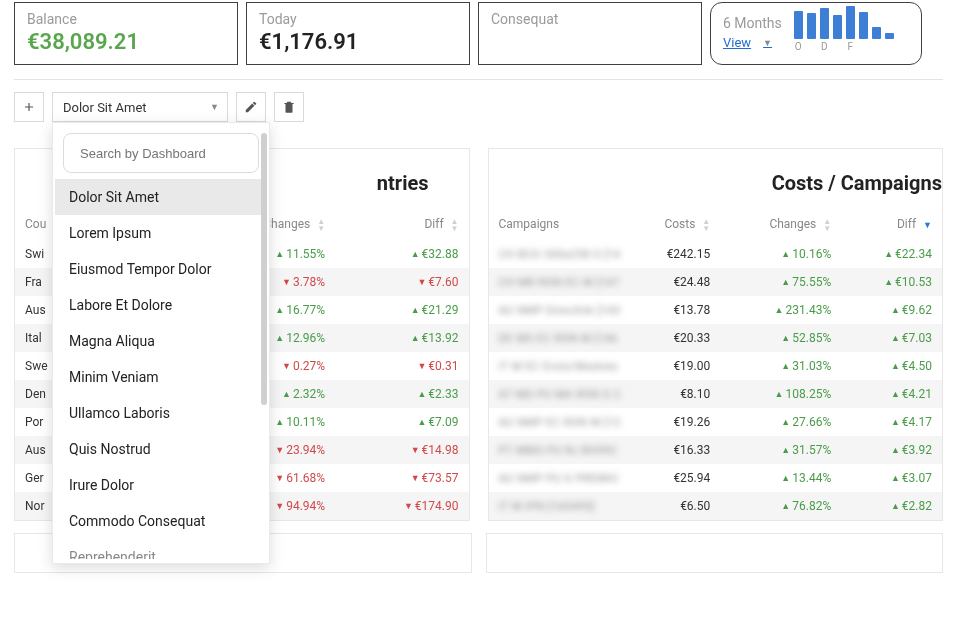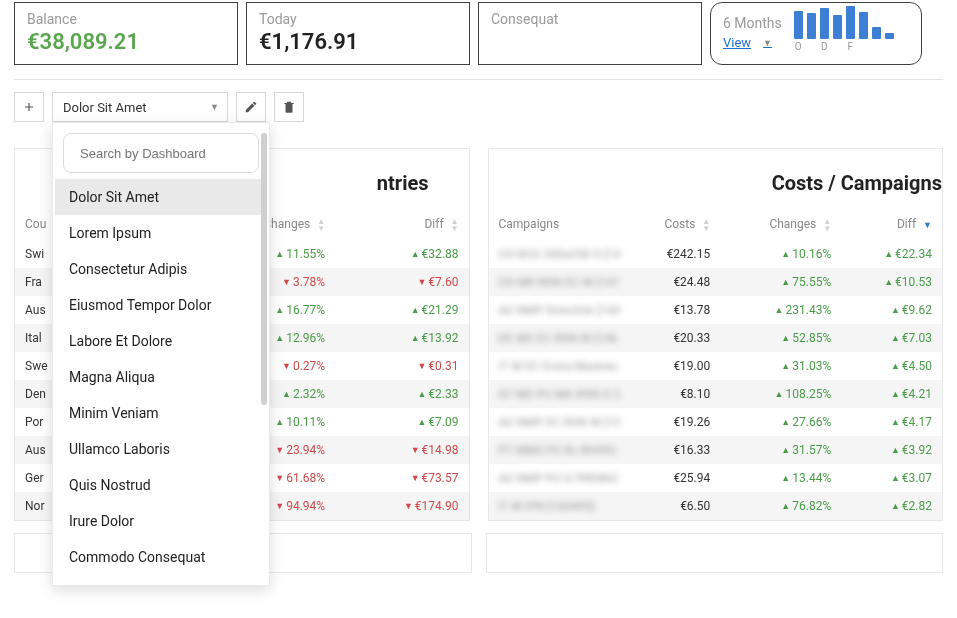--- a/index.html
+++ b/index.html
@@ -190,21 +190,20 @@
         <div class="search-wrap">
           <svg class="search-ico" viewBox="0 0 24 24" fill="none" stroke="#aaa" stroke-width="2">
               <circle cx="10" cy="10" r="6"></circle>
               <line x1="20" y1="20" x2="14.5" y2="14.5"></line>
             </svg>
           <input type="text" placeholder="Search by Dashboard" style="">
         </div>
         <div id="dd-items">
             <div class="dd-item selected">Dolor Sit Amet</div>
             <div class="dd-item">Lorem Ipsum</div>
-            <div class="dd-item">Consectetur Adipis</div>
             <div class="dd-item">Eiusmod Tempor Dolor</div>
             <div class="dd-item">Labore Et Dolore</div>
             <div class="dd-item">Magna Aliqua</div>
             <div class="dd-item">Minim Veniam</div>
             <div class="dd-item">Ullamco Laboris</div>
             <div class="dd-item">Quis Nostrud</div>
             <div class="dd-item">Irure Dolor</div>
             <div class="dd-item">Commodo Consequat</div>
             <div class="dd-item last" style="opacity: 0.7; height: 18px; overflow: hidden;">Reprehenderit</div>
           </div>

